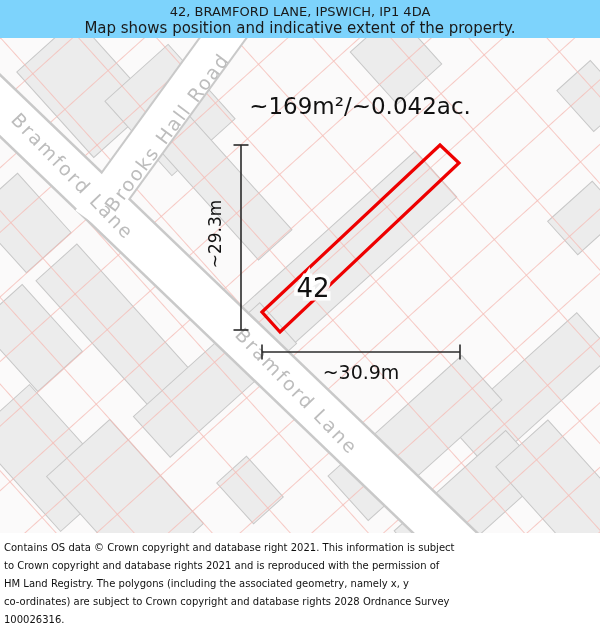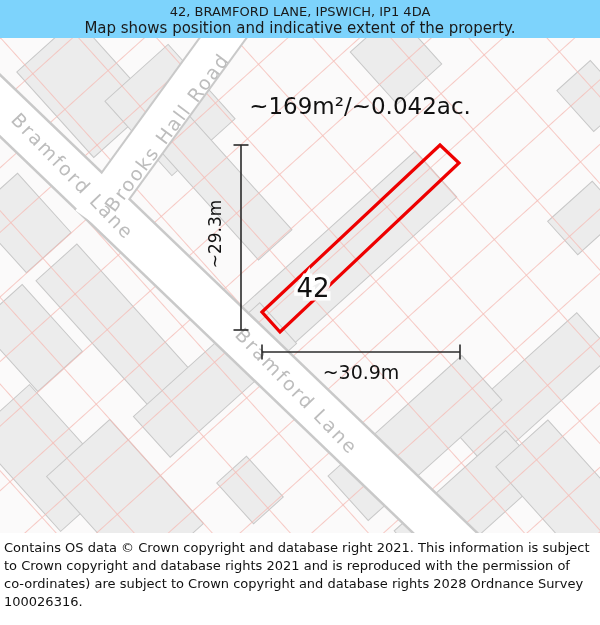--- a/index.html
+++ b/index.html
@@ -10,21 +10,21 @@
   }
   .header{height:38px;box-sizing:border-box;text-align:center;padding-top:4px;background:#7dd3fc;}
   .title{font-size:13px;line-height:16px;color:#1a1a1a;}
   .subtitle{font-size:15px;line-height:17px;color:#1a1a1a;}
   .map-wrap{width:600px;height:495px;position:relative;}
   svg{display:block;}
   svg text{font-family:"DejaVu Sans","Liberation Sans",sans-serif;}
   .street-label{fill:var(--street_label);font-size:19px;letter-spacing:2px;}
   .annot{fill:#111;}
   .footer{box-sizing:border-box;height:92px;padding:6px 4px 0 4px;background:#fff;}
-  .footer div{font-size:13px;line-height:18px;white-space:nowrap;color:#111;}
+  .footer div{font-size:10px;line-height:18px;white-space:nowrap;color:#111;}
 </style>
 </head>
 <body>
 
 <div class="header">
   <div class="title">42, BRAMFORD LANE, IPSWICH, IP1 4DA</div>
   <div class="subtitle">Map shows position and indicative extent of the property.</div>
 </div>
 
 <div class="map-wrap">
@@ -97,15 +97,16 @@
     </g>
     <text class="annot" x="361" y="341" text-anchor="middle" font-size="19">~30.9m</text>
 
     <text class="annot" x="360" y="76" text-anchor="middle" font-size="23">~169m²/~0.042ac.</text>
   </svg>
 </div>
 
 <div class="footer">
   <div>Contains OS data © Crown copyright and database right 2021. This information is subject</div>
   <div>to Crown copyright and database rights 2021 and is reproduced with the permission of</div>
+  <div>HM Land Registry. The polygons (including the associated geometry, namely x, y</div>
   <div>co-ordinates) are subject to Crown copyright and database rights 2028 Ordnance Survey</div>
   <div>100026316.</div>
 </div>
 
 </body></html>

